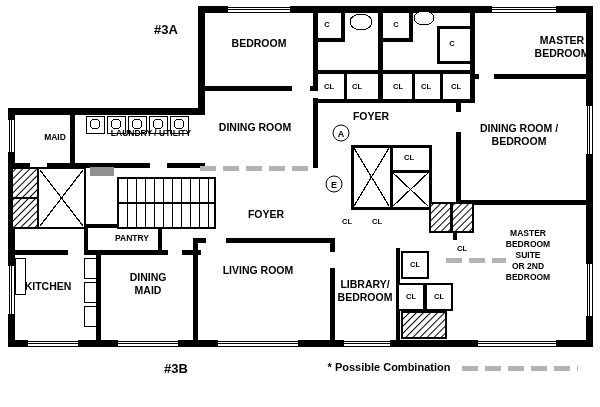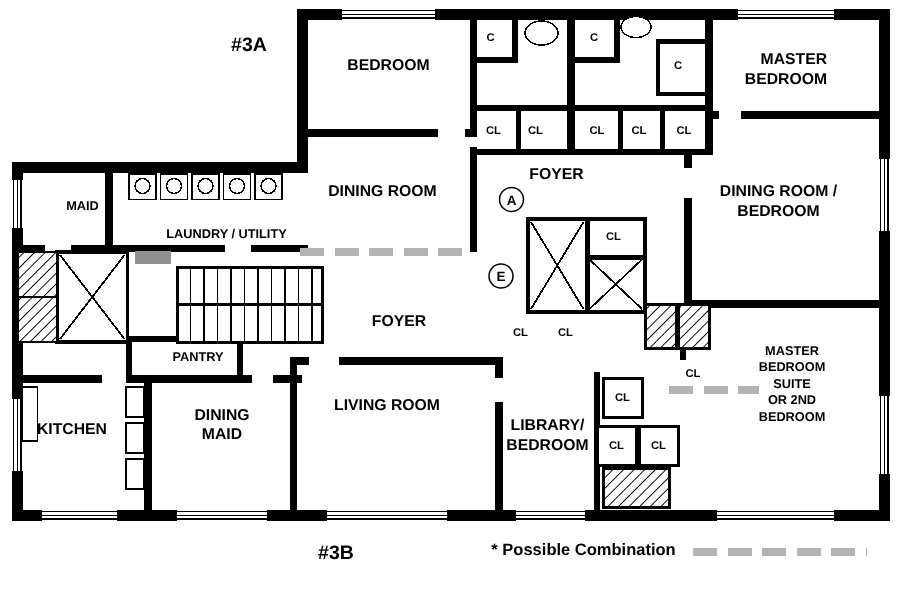--- a/index.html
+++ b/index.html
@@ -228,31 +228,31 @@
     </g>
 
     <g stroke="#b3b3b3" stroke-width="5" stroke-dasharray="16 7">
       <line x1="200" y1="168" x2="313" y2="168"></line>
       <line x1="446" y1="260" x2="506" y2="260"></line>
       <line x1="462" y1="368" x2="578" y2="368"></line>
     </g>
   </svg>
 
   <div class="lbl fs13" style="left:166px;top:30px;">#3A</div>
-  <div class="lbl fs13" style="left:176px;top:369px;margin-left:48px;">#3B</div>
+  <div class="lbl fs13" style="left:176px;top:369px;">#3B</div>
 
   <div class="lbl" style="left:259px;top:44px;">BEDROOM</div>
-  <div class="lbl" style="left:524px;top:47px;text-align:right;">MASTER
+  <div class="lbl" style="left:562px;top:47px;">MASTER
 BEDROOM</div>
   <div class="lbl" style="left:255px;top:128px;">DINING ROOM</div>
   <div class="lbl" style="left:371px;top:117px;">FOYER</div>
   <div class="lbl" style="left:519px;top:135px;">DINING ROOM /
 BEDROOM</div>
   <div class="lbl fs9" style="left:40px;top:137px;">MAID</div>
-  <div class="lbl fs9" style="left:136px;top:156px;">LAUNDRY / UTILITY</div>
+  <div class="lbl fs9" style="left:136px;top:133px;">LAUNDRY / UTILITY</div>
   <div class="lbl" style="left:266px;top:215px;">FOYER</div>
   <div class="lbl fs9" style="left:117px;top:238px;">PANTRY</div>
   <div class="lbl" style="left:48px;top:287px;text-align:right;">KITCHEN</div>
   <div class="lbl" style="left:148px;top:284px;">DINING
 MAID</div>
   <div class="lbl" style="left:258px;top:271px;text-align:right;">LIVING ROOM</div>
   <div class="lbl" style="left:365px;top:291px;">LIBRARY/
 BEDROOM</div>
   <div class="lbl fs85" style="left:528px;top:256px;">MASTER BEDROOM
 SUITE

